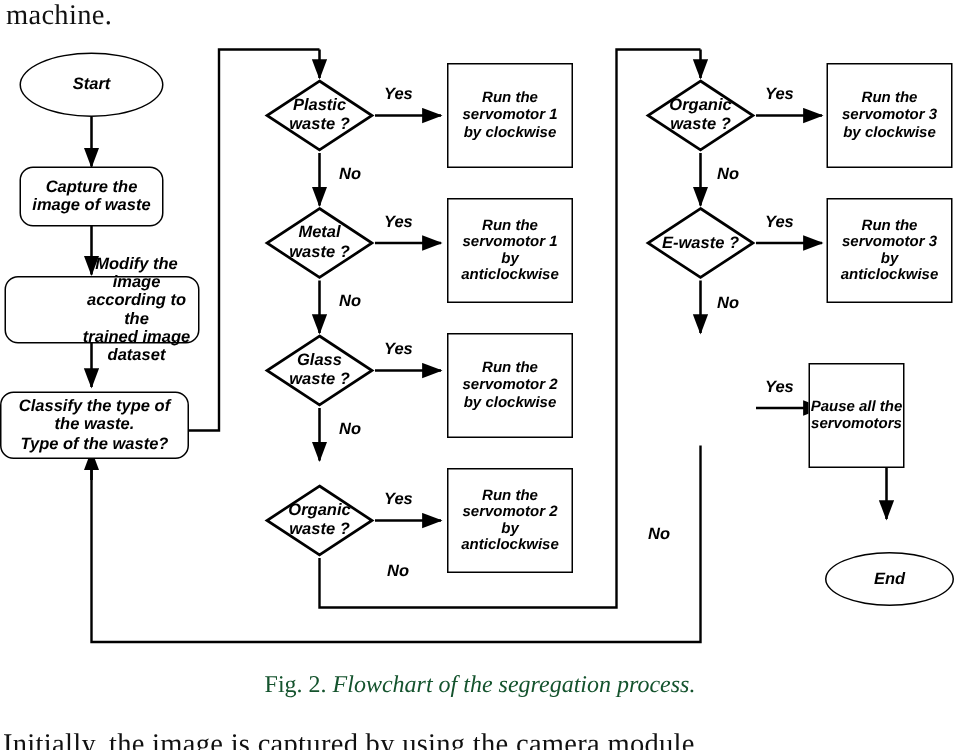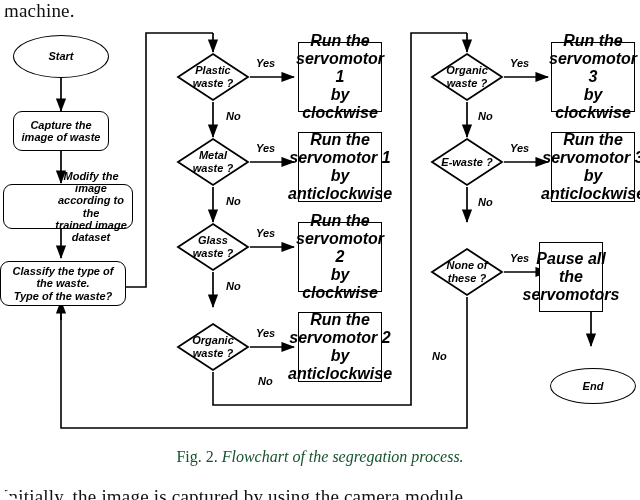--- a/index.html
+++ b/index.html
@@ -7,21 +7,20 @@
     padding: 0;
     background: #ffffff;
   }
   #page {
     position: relative;
     width: 640px;
     height: 500px;
     background: #ffffff;
     overflow: hidden;
     font-family: "Liberation Sans", sans-serif;
-    border-radius: 24px;
   }
   
   .body-text {
     position: absolute;
     font-family: "Liberation Serif", serif;
     font-size: 19px;
     color: #111111;
     white-space: nowrap;
     letter-spacing: 0.2px;
   }
@@ -74,21 +73,21 @@
     border-radius: 50%;
     font-size: 11px;
   }
   .proc-round {
     border: 1.6px solid #000;
     border-radius: 9px;
     font-size: 11px;
   }
   .proc-rect {
     border: 1.8px solid #000;
-    font-size: 16px;
+    font-size: 10px;
   }
   .decision-wrap {
     position: absolute;
   }
   .decision-wrap svg { display: block; }
   .decision-label {
     position: absolute;
     left: 0; top: 0;
     width: 100%;
     height: 100%;
@@ -232,27 +231,20 @@
 waste ?</div>
   </div>
 
   <div class="decision-wrap" style="left:430px; top:137px; width:74px; height:50px;">
     <svg width="74" height="50" viewBox="0 0 74 50">
       <polygon points="37,2 72,25 37,48 2,25" fill="#fff" stroke="#000" stroke-width="1.8"></polygon>
     </svg>
     <div class="decision-label" style="white-space:pre-line;">E-waste ?</div>
   </div>
 
-  <div class="decision-wrap" style="left:430px; top:247px; width:74px; height:50px;">
-    <svg width="74" height="50" viewBox="0 0 74 50">
-      <polygon points="37,2 72,25 37,48 2,25" fill="#fff" stroke="#000" stroke-width="1.8"></polygon>
-    </svg>
-    <div class="decision-label" style="white-space:pre-line;">None of
-these ?</div>
-  </div>
 
   <div class="node proc-rect" style="left:298px; top:42px; width:84px; height:70px;">
     <span style="white-space:pre-line;">Run the
 servomotor 1
 by clockwise</span>
   </div>
 
   <div class="node proc-rect" style="left:298px; top:132px; width:84px; height:70px;">
     <span style="white-space:pre-line;">Run the
 servomotor 1

